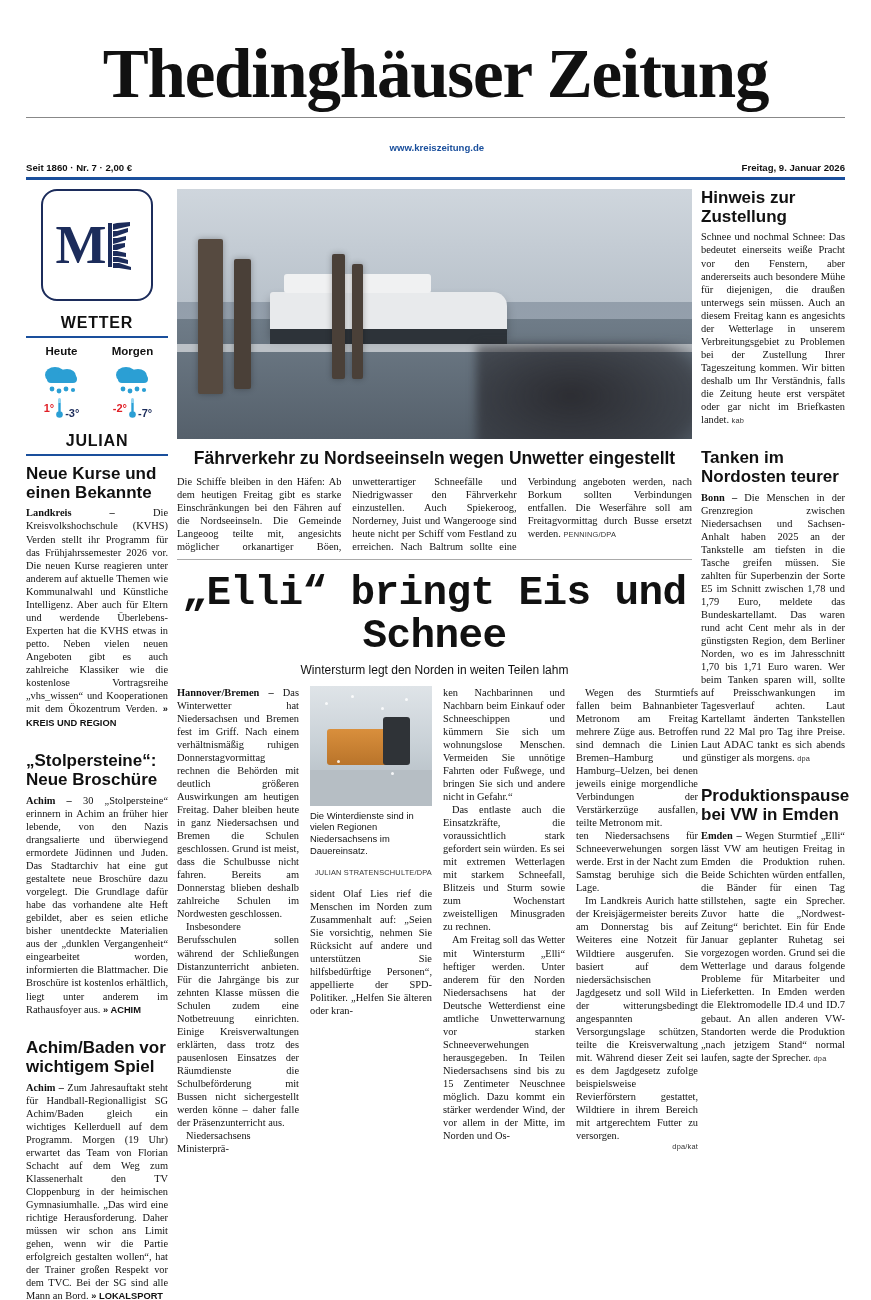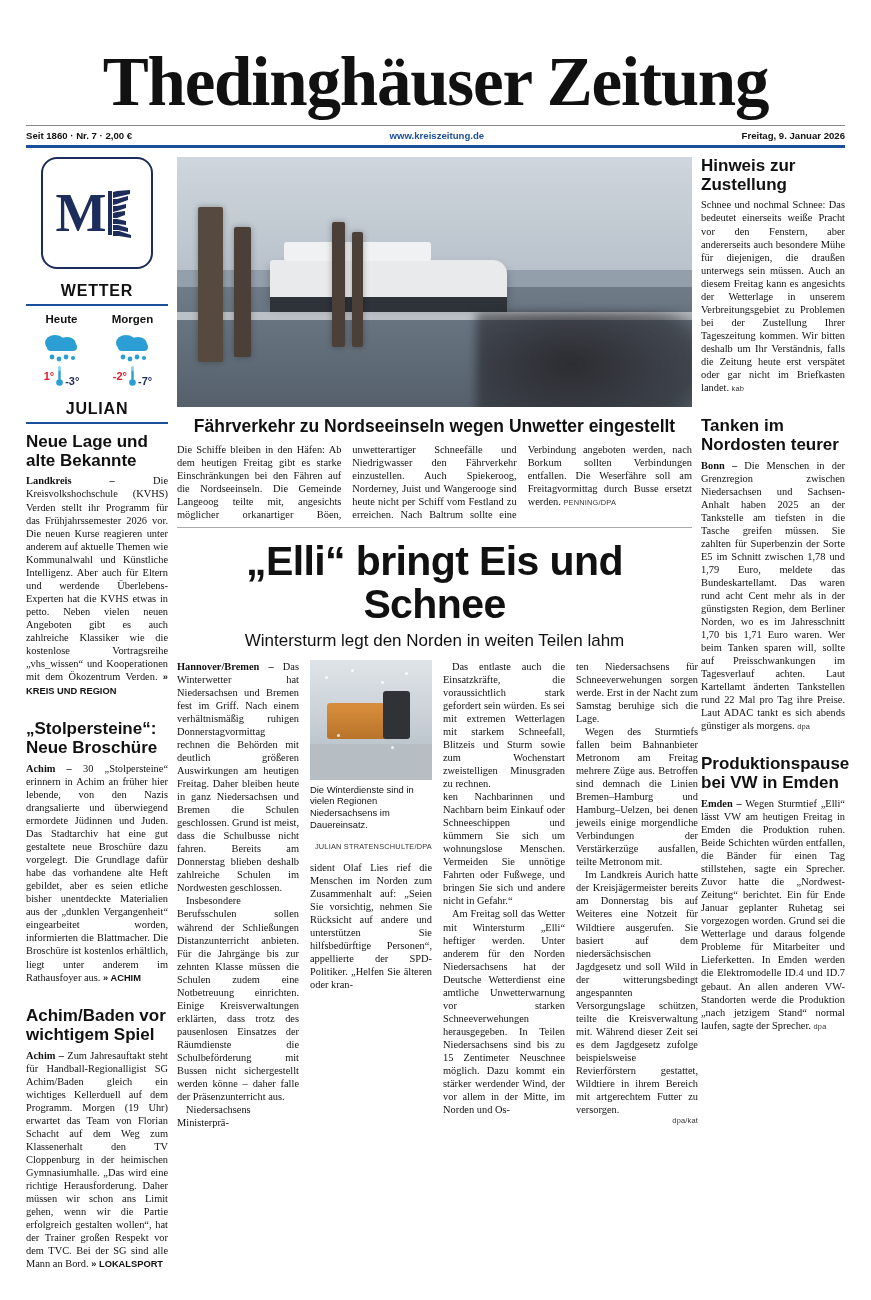--- a/index.html
+++ b/index.html
@@ -3,21 +3,21 @@
 <meta charset="utf-8">
 <style>
   * { box-sizing: border-box; margin: 0; padding: 0; }
   html, body {
     width: 871px; height: 1300px;
     background: #ffffff;
     font-family: "Liberation Serif", serif;
     color: #111;
     overflow: hidden;
   }
-  .page { position: relative; width: 871px; height: 1300px; padding: 8px 26px; }
+  .page { position: relative; width: 871px; height: 1300px; padding: 0 26px; }
 
   
   .masthead { text-align: center; padding-top: 42px; }
   .masthead-title {
     font-family: "Liberation Serif", serif;
     font-weight: 700;
     font-size: 69px;
     line-height: 0.95;
     letter-spacing: -1.2px;
     color: #111;
@@ -30,21 +30,21 @@
     margin-top: 13px;
     letter-spacing: 0.1px;
   }
   .masthead-rule { border-top: 1px solid #888; margin-top: 9px; }
   .masthead-info {
     display: flex; align-items: center; justify-content: space-between;
     font-family: "Liberation Sans", sans-serif;
     font-size: 9.6px; font-weight: 700;
     padding: 4px 0 4px;
   }
-  .masthead-info .mi-left, .masthead-info .mi-right { color: #111; }
+  .masthead-info .mi-left, .masthead-info .mi-right { color: #111; margin-top: 40px; }
   .masthead-info .mi-center { color: #1a4f9c; }
   .masthead-bluebar { height: 3.5px; background: #1a4f9c; }
 
   
   .cols { display: flex; gap: 0; margin-top: 9px; }
   .col-left { width: 142px; flex: 0 0 142px; }
   .col-mid { width: 533px; flex: 0 0 533px; padding: 0 9px; }
   .col-right { width: 144px; flex: 0 0 144px; }
 
   
@@ -161,28 +161,28 @@
     font-family: "Liberation Sans", sans-serif;
     font-weight: 700; font-size: 17.5px;
     text-align: center; padding: 9px 0 6px;
   }
   .three-col {
     column-count: 3; column-gap: 11px; column-rule: none;
   }
   .rule-thin { border-top: 1px solid #aaa; margin: 6px 0 0; }
 
   .hl-huge {
-    font-family: Liberation Sans, sans-serif;
+    font-family: Liberation Mono, monospace;
     font-weight: 700; font-size: 41px;
     text-align: center; line-height: 1.04; padding-top: 12px;
     letter-spacing: -0.6px;
   }
   .hl-deck {
     font-family: "Liberation Sans", sans-serif;
-    font-weight: 400; font-size: 17px;
+    font-weight: 400; font-size: 12px;
     text-align: center; padding: 5px 0 9px;
   }
 
   
   .inline-photo {
     width: 100%; height: 120px; margin-bottom: 4px;
     background: linear-gradient(#dfe4e8 0%, #c9d1d7 48%, #aeb8bf 100%);
     position: relative; overflow: hidden;
   }
   .inline-photo .truck {
@@ -306,21 +306,21 @@
             </span>
             <span class="wx-lo">-7°</span>
           </div>
         </div>
       </div>
 
       <div class="sec-head">JULIAN</div>
       <div class="sec-rule"></div>
 
       <div>
-        <div class="hl hl-side">Neue Lage und alte Bekannte</div>
+        <div class="hl hl-side">Neue Kurse und einen Bekannte</div>
         <p class="body"><b>Landkreis –</b><span> Die Kreisvolkshochschule (KVHS) Verden stellt ihr Programm für das Frühjahrssemester 2026 vor. Die neuen Kurse reagieren unter anderem auf aktuelle Themen wie Kommunalwahl und Künstliche Intelligenz. Aber auch für Eltern und werdende Überlebens-Experten hat die KVHS etwas in petto. Neben vielen neuen Angeboten gibt es auch zahlreiche Klassiker wie die kostenlose Vortragsreihe „vhs_wissen“ und Kooperationen mit dem Ökozentrum Verden.</span> <span class="kicker-end">» KREIS UND REGION</span></p>
       </div>
 
       <div class="gap14"></div>
 
       <div>
         <div class="hl hl-side">„Stolpersteine“: Neue Broschüre</div>
         <p class="body"><b>Achim –</b><span> 30 „Stolpersteine“ erinnern in Achim an früher hier lebende, von den Nazis drangsalierte und überwiegend ermordete Jüdinnen und Juden. Das Stadtarchiv hat eine gut gestaltete neue Broschüre dazu vorgelegt. Die Grundlage dafür habe das vorhandene alte Heft gebildet, aber es seien etliche bisher unentdeckte Materialien aus der „dunklen Vergangenheit“ eingearbeitet worden, informierten die Blattmacher. Die Broschüre ist kostenlos erhältlich, liegt unter anderem im Rathausfoyer aus.</span> <span class="kicker-end">» ACHIM</span></p>
       </div>
 
@@ -373,27 +373,27 @@
             <div class="flake" style="left:58%;top:18%"></div>
             <div class="flake" style="left:78%;top:10%"></div>
             <div class="flake" style="left:22%;top:62%"></div>
             <div class="flake" style="left:66%;top:72%"></div>
           </div>
           <p class="caption"><span class="cap-bold">Die Winterdienste</span><span> sind in vielen Regionen Niedersachsens im Dauereinsatz.</span></p>
           <p class="credit" style="text-align:right; display:block; margin-top:11px;">JULIAN STRATENSCHULTE/DPA</p>
           <p class="body" style="margin-top:10px">sident Olaf Lies rief die Menschen im Norden zum Zusammenhalt auf: „Seien Sie vorsichtig, nehmen Sie Rücksicht auf andere und unterstützen Sie hilfsbedürftige Personen“, appellierte der SPD-Politiker. „Helfen Sie älteren oder kran-</p>
         </div>
         <div style="width:122px; flex:0 0 122px;">
+          <p class="body">ken Nachbarinnen und Nachbarn beim Einkauf oder Schneeschippen und kümmern Sie sich um wohnungslose Menschen. Vermeiden Sie unnötige Fahrten oder Fußwege, und bringen Sie sich und andere nicht in Gefahr.“</p>
           <p class="body" style="text-indent:9px">Das entlaste auch die Einsatzkräfte, die voraussichtlich stark gefordert sein würden. Es sei mit extremen Wetterlagen mit starkem Schneefall, Blitzeis und Sturm sowie zum Wochenstart zweistelligen Minusgraden zu rechnen.</p>
-          <p class="body">ken Nachbarinnen und Nachbarn beim Einkauf oder Schneeschippen und kümmern Sie sich um wohnungslose Menschen. Vermeiden Sie unnötige Fahrten oder Fußwege, und bringen Sie sich und andere nicht in Gefahr.“</p>
           <p class="body" style="text-indent:9px">Am Freitag soll das Wetter mit Wintersturm „Elli“ heftiger werden. Unter anderem für den Norden Niedersachsens hat der Deutsche Wetterdienst eine amtliche Unwetterwarnung vor starken Schneeverwehungen herausgegeben. In Teilen Niedersachsens sind bis zu 15 Zentimeter Neuschnee möglich. Dazu kommt ein stärker werdender Wind, der vor allem in der Mitte, im Norden und Os-</p>
         </div>
         <div style="width:122px; flex:0 0 122px;">
+          <p class="body" style="text-indent:9px">Wegen des Sturmtiefs fallen beim Bahnanbieter Metronom am Freitag mehrere Züge aus. Betroffen sind demnach die Linien Bremen–Hamburg und Hamburg–Uelzen, bei denen jeweils einige morgendliche Verbindungen der Verstärkerzüge ausfallen, teilte Metronom mit.</p>
           <p class="body">ten Niedersachsens für Schneeverwehungen sorgen werde. Erst in der Nacht zum Samstag beruhige sich die Lage.</p>
-          <p class="body" style="text-indent:9px">Wegen des Sturmtiefs fallen beim Bahnanbieter Metronom am Freitag mehrere Züge aus. Betroffen sind demnach die Linien Bremen–Hamburg und Hamburg–Uelzen, bei denen jeweils einige morgendliche Verbindungen der Verstärkerzüge ausfallen, teilte Metronom mit.</p>
           <p class="body" style="text-indent:9px">Im Landkreis Aurich hatte der Kreisjägermeister bereits am Donnerstag bis auf Weiteres eine Notzeit für Wildtiere ausgerufen. Sie basiert auf dem niedersächsischen Jagdgesetz und soll Wild in der witterungsbedingt angespannten Versorgungslage schützen, teilte die Kreisverwaltung mit. Während dieser Zeit sei es dem Jagdgesetz zufolge beispielsweise Revierförstern gestattet, Wildtiere in ihrem Bereich mit artgerechtem Futter zu versorgen.</p>
           <p class="credit" style="text-align:right; display:block;">dpa/kat</p>
         </div>
       </div>
     </div>
 
     <div class="col-right">
       <div>
         <div class="hl hl-side" style="padding-top:0">Hinweis zur Zustellung</div>
         <p class="body"><span>Schnee und nochmal Schnee: Das bedeutet einerseits weiße Pracht vor den Fenstern, aber andererseits auch besondere Mühe für diejenigen, die draußen unterwegs sein müssen. Auch an diesem Freitag kann es angesichts der Wetterlage in unserem Verbreitungsgebiet zu Problemen bei der Zustellung Ihrer Tageszeitung kommen. Wir bitten deshalb um Ihr Verständnis, falls die Zeitung heute erst verspätet oder gar nicht im Briefkasten landet.</span> <span class="credit">kab</span></p>

